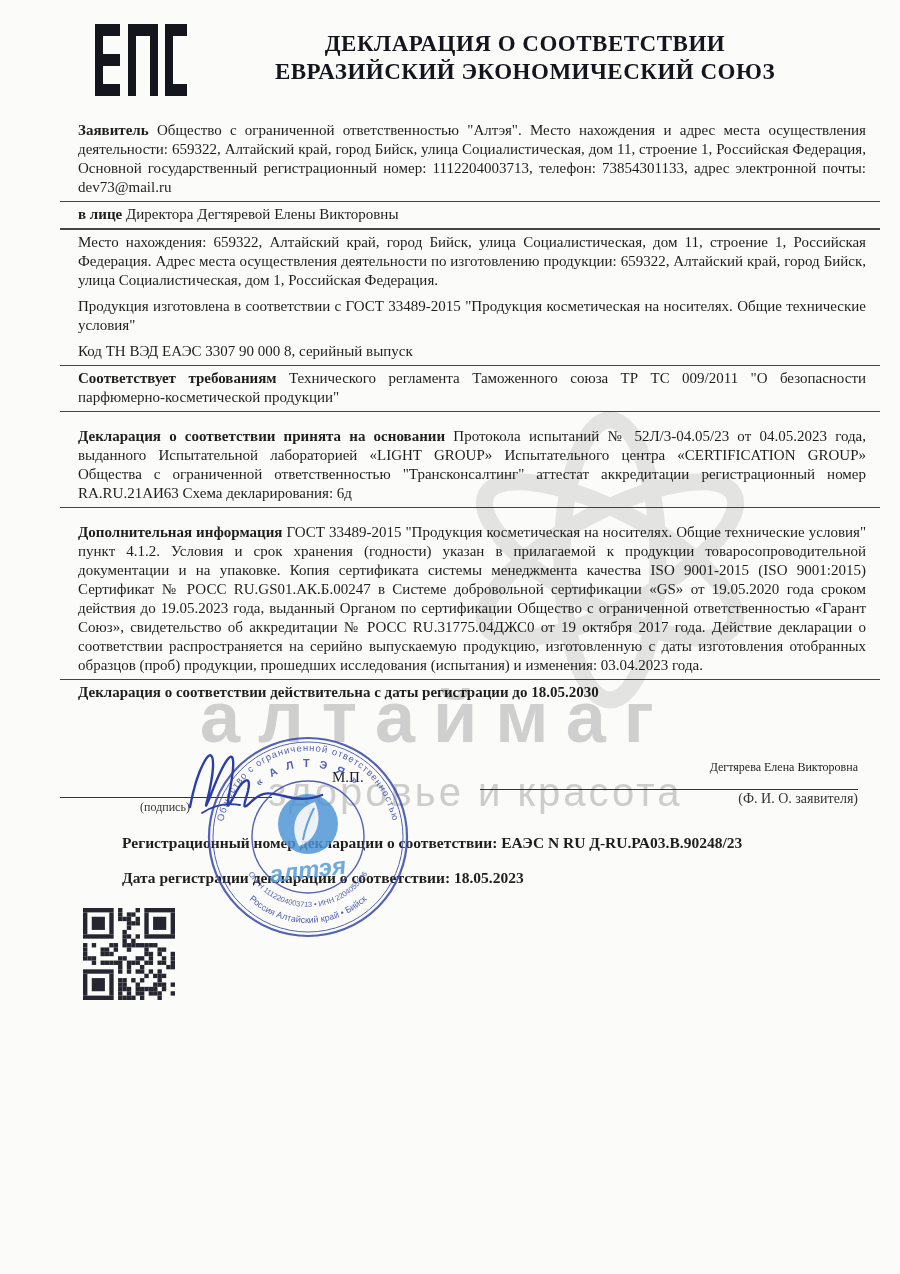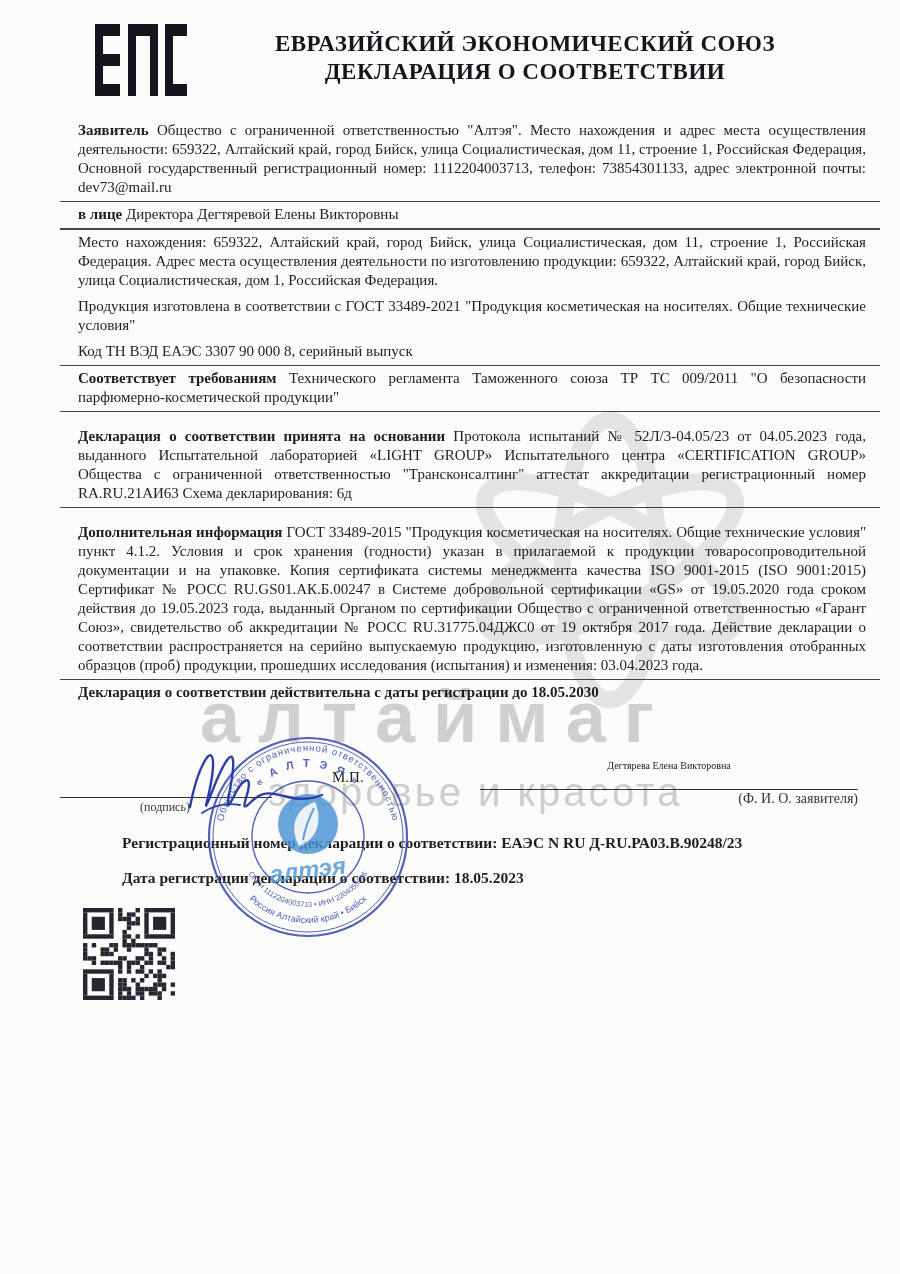--- a/index.html
+++ b/index.html
@@ -14,21 +14,21 @@
   .para{margin:0;padding:3px 14px 4px 18px;text-align:justify;}
   .para b{font-weight:bold;}
   .rule{border-top:1.5px solid #454545;height:0;}
   .gap{height:12px;}
   .validity{font-weight:bold;font-family:Liberation Serif, serif;}
   
   .sig-area{position:absolute;left:60px;top:745px;width:820px;height:80px;font-size:15px;}
   .mp{position:absolute;left:272px;top:24px;}
   .sig-line-left{position:absolute;left:0;top:52px;width:212px;border-top:1.5px solid #333;}
   .sig-caption{position:absolute;left:30px;top:55px;width:150px;text-align:center;font-size:12px;color:#333;}
-  .fio{position:absolute;left:420px;top:15px;width:378px;text-align:center;font-size:10px;}
+  .fio{position:absolute;left:420px;top:15px;width:378px;text-align:right;font-size:12px;}
   .fio-line{position:absolute;left:420px;top:44px;width:378px;border-top:1.5px solid #333;}
   .fio-caption{position:absolute;left:420px;top:46px;width:378px;text-align:right;font-size:14px;color:#333;}
   
   .reg-line{position:absolute;left:78px;width:790px;font-weight:bold;font-size:15.5px;margin-left:44px;}
   .reg-number{top:818px;}
   .reg-date{top:853px;}
   
   .wm{position:absolute;mix-blend-mode:multiply;pointer-events:none;
       font-family:"Liberation Sans",sans-serif;color:#ababab;}
   .wm-big{left:200px;top:676px;font-size:72px;font-weight:bold;letter-spacing:18px;opacity:.52;}
@@ -52,32 +52,32 @@
         <rect x="0" y="60" width="25" height="12"></rect>
       <rect x="33" y="0" width="8" height="72"></rect>
         <rect x="55" y="0" width="8" height="72"></rect>
       <rect x="33" y="0" width="30" height="12"></rect>
       <rect x="70" y="0" width="8" height="72"></rect>
         <rect x="70" y="0" width="22" height="12"></rect>
       <rect x="70" y="60" width="22" height="12"></rect>
     </g>
   </svg>
   <div class="doc-title">
+    <div>ДЕКЛАРАЦИЯ О СООТВЕТСТВИИ</div>
     <div>ЕВРАЗИЙСКИЙ ЭКОНОМИЧЕСКИЙ СОЮЗ</div>
-    <div>ДЕКЛАРАЦИЯ О СООТВЕТСТВИИ</div>
   </div>
 
   <div class="content">
     <p class="para"><b>Заявитель</b> <span>Общество с ограниченной ответственностью "Алтэя". Место нахождения и адрес места осуществления деятельности: 659322, Алтайский край, город Бийск, улица Социалистическая, дом 11, строение 1, Российская Федерация, Основной государственный регистрационный номер: 1112204003713, телефон: 73854301133, адрес электронной почты: dev73@mail.ru</span></p>
     <div class="rule"></div>
     <p class="para"><b>в лице</b> <span>Директора Дегтяревой Елены Викторовны</span></p>
     <div class="rule"></div>
     <div class="rule"></div>
     <p class="para">Место нахождения: 659322, Алтайский край, город Бийск, улица Социалистическая, дом 11, строение 1, Российская Федерация. Адрес места осуществления деятельности по изготовлению продукции: 659322, Алтайский край, город Бийск, улица Социалистическая, дом 1, Российская Федерация.</p>
-    <p class="para">Продукция изготовлена в соответствии с ГОСТ 33489-2021 "Продукция косметическая на носителях. Общие технические условия"</p>
+    <p class="para">Продукция изготовлена в соответствии с ГОСТ 33489-2015 "Продукция косметическая на носителях. Общие технические условия"</p>
     <p class="para">Код ТН ВЭД ЕАЭС 3307 90 000 8, серийный выпуск</p>
     <div class="rule"></div>
     <p class="para"><b>Соответствует требованиям</b> <span>Технического регламента Таможенного союза ТР ТС 009/2011 "О безопасности парфюмерно-косметической продукции"</span></p>
     <div class="rule"></div>
     <div class="gap"></div>
     <p class="para"><b>Декларация о соответствии принята на основании</b> <span>Протокола испытаний № 52Л/3-04.05/23 от 04.05.2023 года, выданного Испытательной лабораторией «LIGHT GROUP» Испытательного центра «CERTIFICATION GROUP» Общества с ограниченной ответственностью "Трансконсалтинг" аттестат аккредитации регистрационный номер RA.RU.21АИ63 Схема декларирования: 6д</span></p>
     <div class="rule"></div>
     <div class="gap"></div>
     <p class="para"><b>Дополнительная информация</b> <span>ГОСТ 33489-2015 "Продукция косметическая на носителях. Общие технические условия" пункт 4.1.2. Условия и срок хранения (годности) указан в прилагаемой к продукции товаросопроводительной документации и на упаковке. Копия сертификата системы менеджмента качества ISO 9001-2015 (ISO 9001:2015) Сертификат № РОСС RU.GS01.АК.Б.00247 в Системе добровольной сертификации «GS» от 19.05.2020 года сроком действия до 19.05.2023 года, выданный Органом по сертификации Общество с ограниченной ответственностью «Гарант Союз», свидетельство об аккредитации № РОСС RU.31775.04ДЖС0 от 19 октября 2017 года. Действие декларации о соответствии распространяется на серийно выпускаемую продукцию, изготовленную с даты изготовления отобранных образцов (проб) продукции, прошедших исследования (испытания) и изменения: 03.04.2023 года.</span></p>
     <div class="rule"></div>

